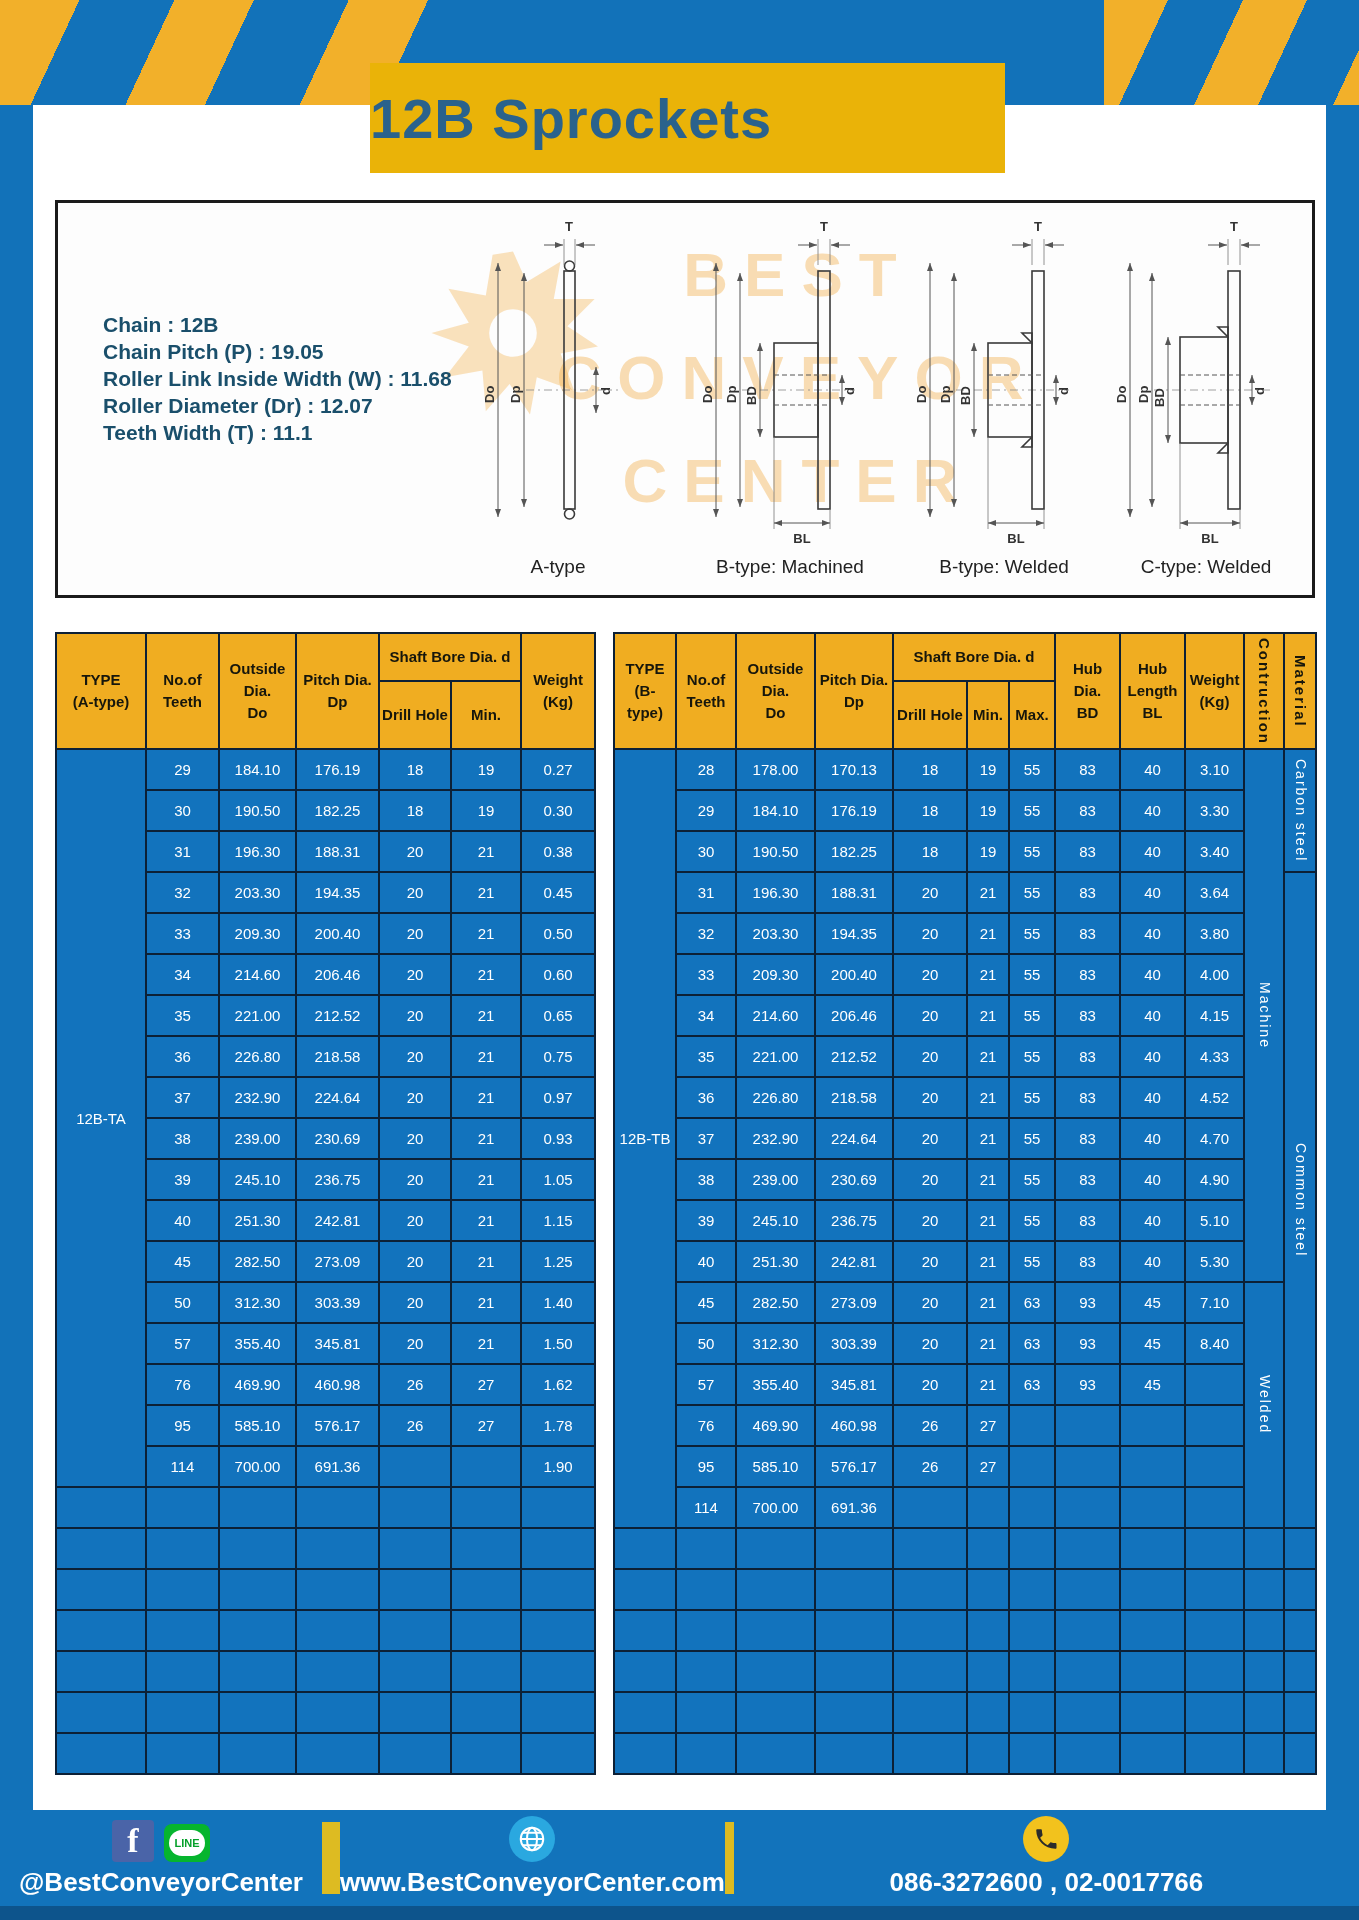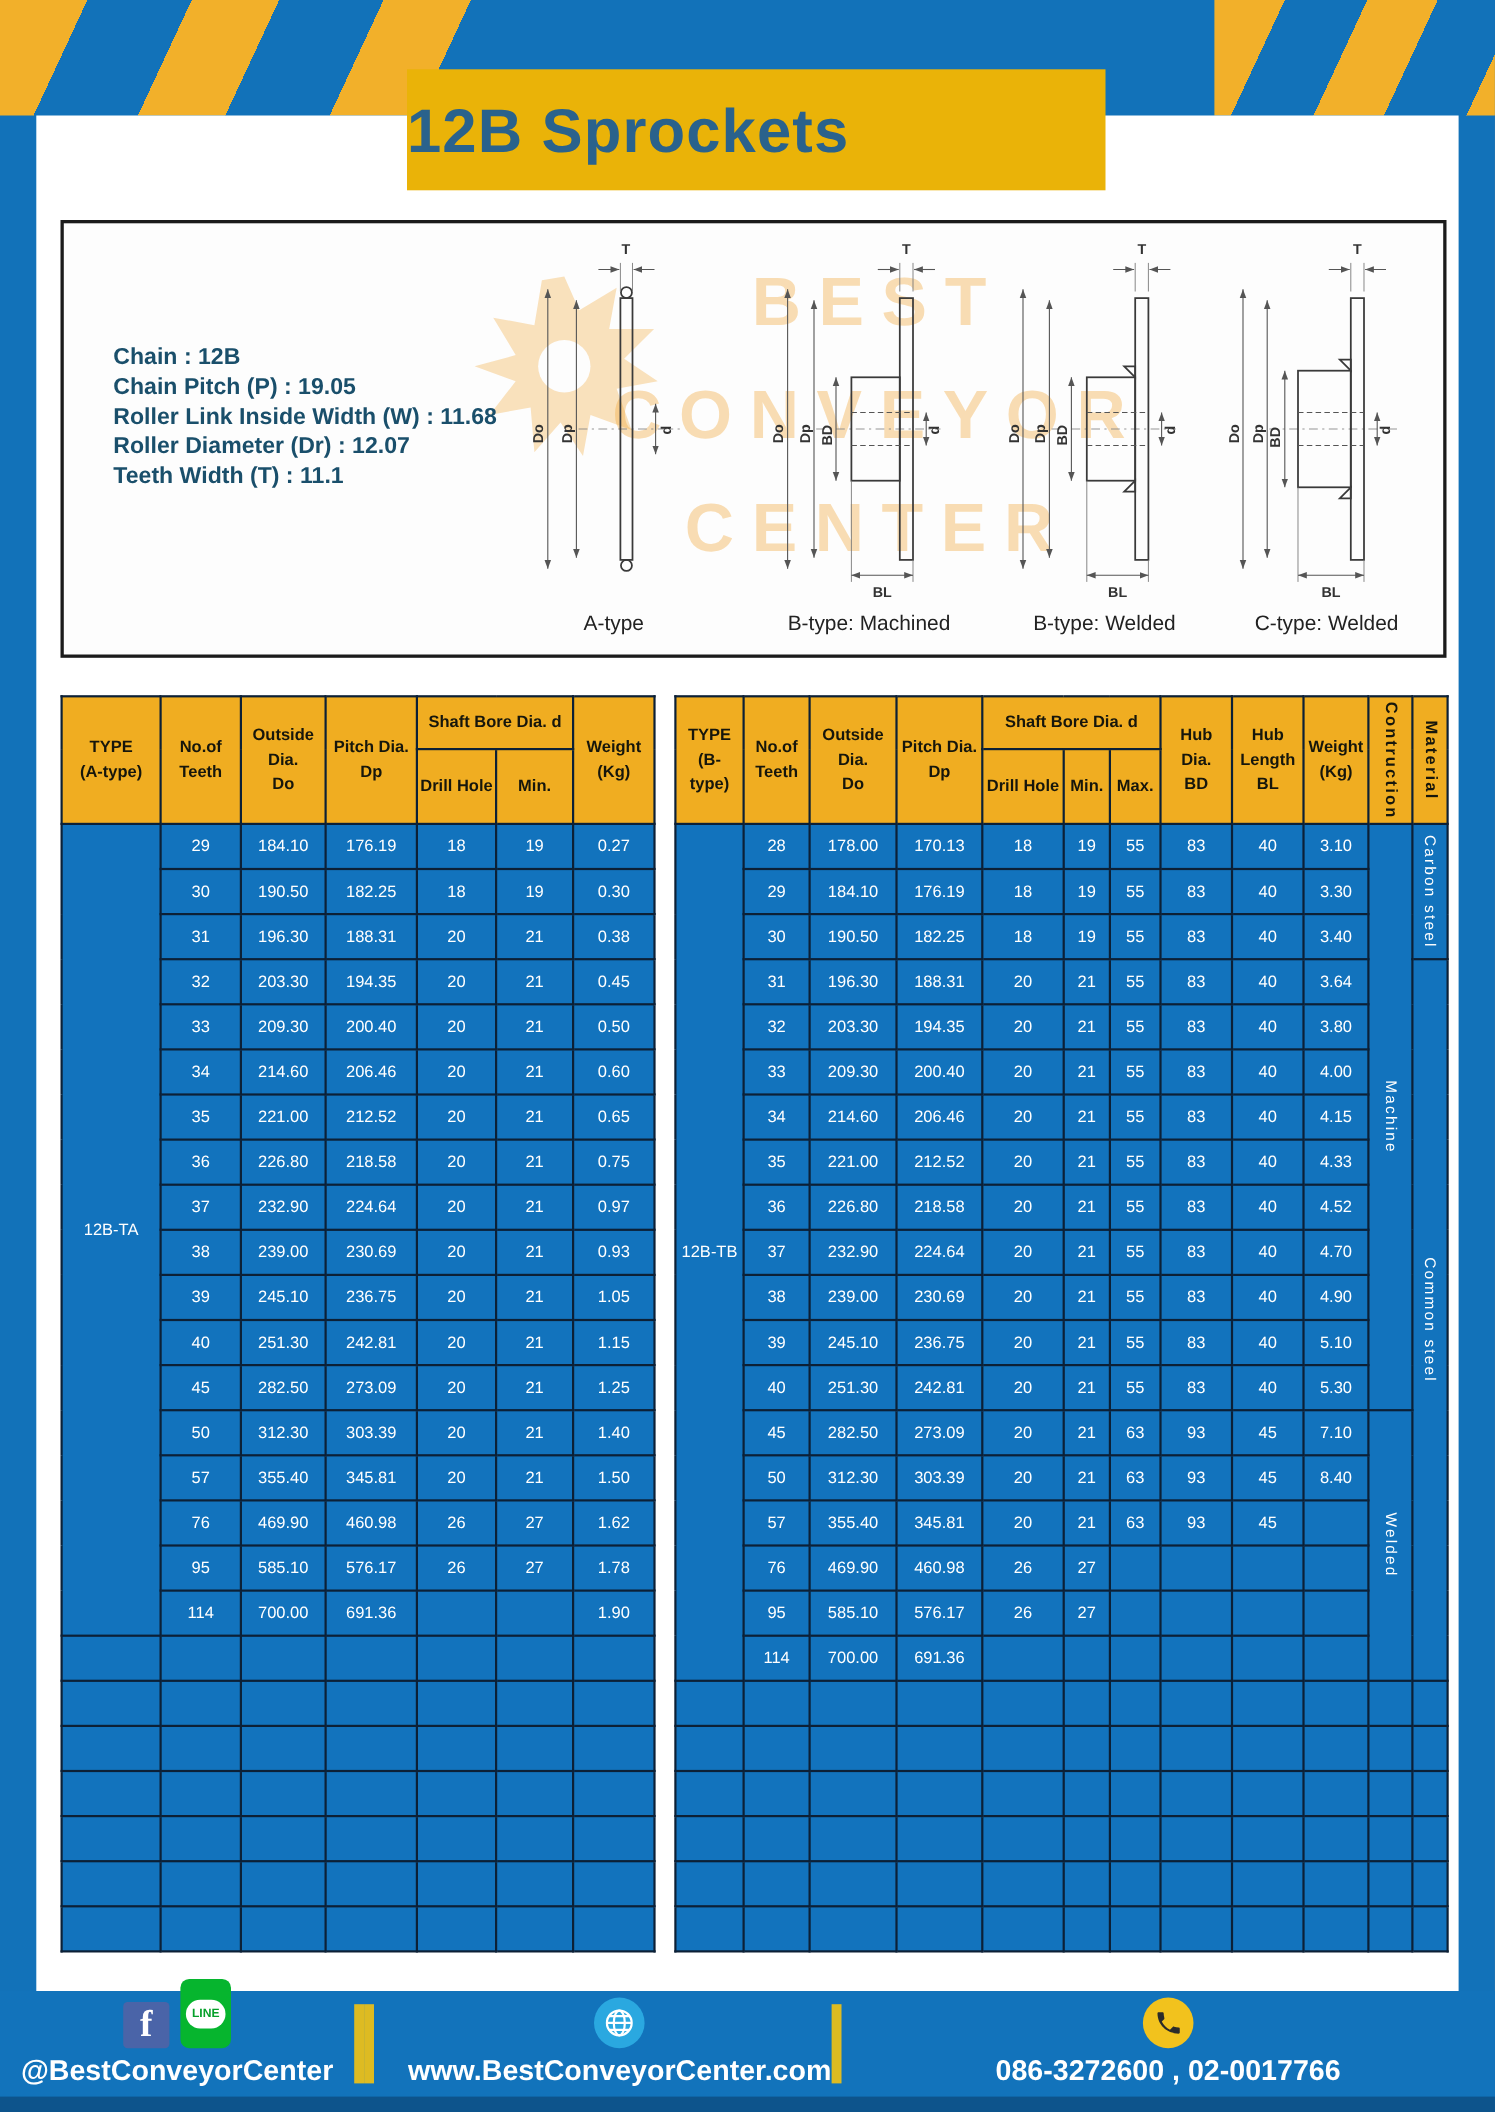--- a/index.html
+++ b/index.html
@@ -51,21 +51,21 @@
   
   .footer{position:absolute;left:0;top:1810px;width:1359px;height:110px;background:#1273bb;}
   .footer-strip{position:absolute;left:0;bottom:0;width:100%;height:14px;background:#0d548c;}
   .footer-row{position:absolute;left:0;top:0;width:100%;height:96px;display:flex;align-items:stretch;}
   .f-sec{display:flex;flex-direction:column;align-items:center;justify-content:flex-end;padding-bottom:8px;}
   .f-sec .icons{display:flex;align-items:flex-end;gap:10px;margin-bottom:5px;}
   .f-sec .label{color:#fff;font-weight:bold;font-size:26px;white-space:nowrap;}
   .f-div{width:9px;height:72px;background:#ddbb22;align-self:center;}
   .ic-fb{width:42px;height:42px;background:#4a64a8;border-radius:4px;display:flex;align-items:center;justify-content:center;
     color:#fff;font-size:34px;font-weight:bold;font-family:"Liberation Serif",serif;}
-  .ic-line{width:46px;height:63px;background:#06b52e;border-radius:8px;display:flex;align-items:center;justify-content:center;}
+  .ic-line{width:46px;height:38px;background:#06b52e;border-radius:8px;display:flex;align-items:center;justify-content:center;}
   .ic-line .bubble{width:36px;height:26px;background:#fff;border-radius:13px;display:flex;align-items:center;justify-content:center;
     color:#06a02a;font-size:11px;font-weight:bold;}
   .ic-round{width:46px;height:46px;border-radius:50%;display:flex;align-items:center;justify-content:center;}
   .ic-mail{background:#bf3530;}
   .ic-globe{background:#2aa8e0;}
   .ic-phone{background:#f2c21d;}
 </style>
 </head>
 <body>
 
@@ -837,21 +837,21 @@
           <div class="ic-line">
             <div class="bubble">
                 <span>LINE</span>
               </div>
           </div>
         </div>
         <div class="label">@BestConveyorCenter</div>
       </div>
       <div class="f-div"></div>
       <div class="f-div"></div>
-      <div class="f-sec" style="flex:0 0 334px;padding-left:31px;">
+      <div class="f-sec" style="flex:0 0 334px;">
         <div class="icons">
           <div class="ic-round ic-globe">
             <svg width="30" height="30" viewBox="0 0 24 24" fill="none" stroke="#fff" stroke-width="1.6">
               <circle cx="12" cy="12" r="9"></circle>
               <ellipse cx="12" cy="12" rx="4" ry="9"></ellipse>
               <line x1="3" y1="12" x2="21" y2="12"></line>
               <line x1="4.2" y1="7" x2="19.8" y2="7"></line>
               <line x1="4.2" y1="17" x2="19.8" y2="17"></line>
             </svg>
           </div>

